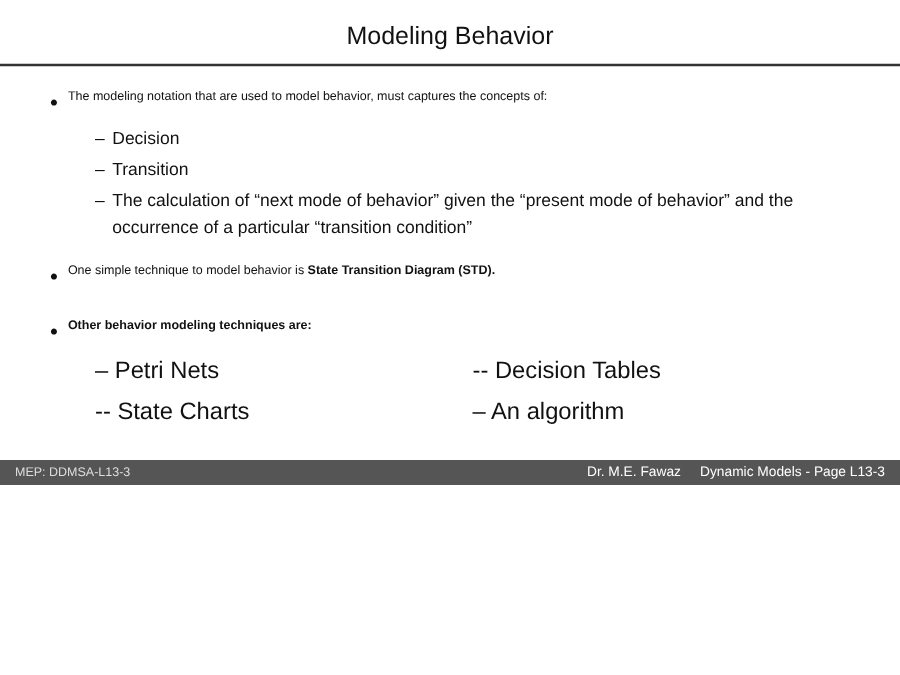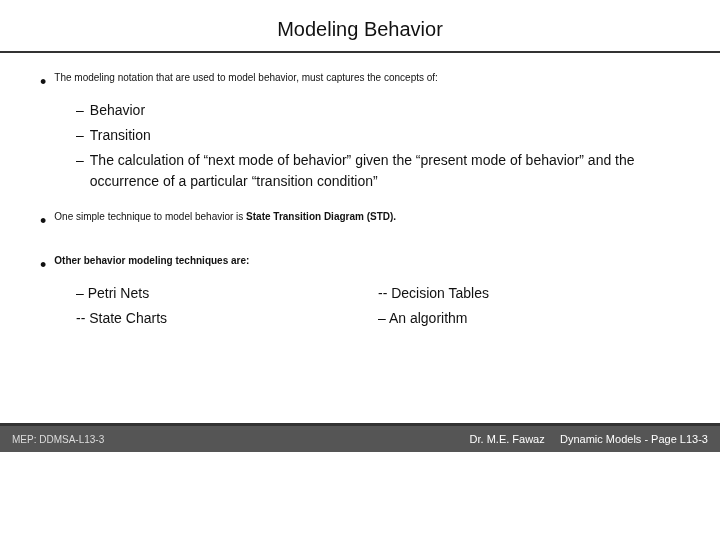--- a/index.html
+++ b/index.html
@@ -9,21 +9,21 @@
       height: 540px;
       background: #ffffff;
       font-family: Arial, Helvetica, sans-serif;
       font-size: 15px;
       color: #111111;
       overflow: hidden;
     }
 
     .slide-container {
       width: 720px;
-      height: 452px;
+      height: 379px;
       display: flex;
       flex-direction: column;
       padding: 0;
     }
 
     .slide-title-bar {
       text-align: center;
       padding: 18px 20px 10px 20px;
       border-bottom: 2px solid #333333;
     }
@@ -97,21 +97,21 @@
       grid-template-columns: 1fr 1fr;
       gap: 4px 0;
       padding-left: 36px;
       margin-top: 4px;
     }
 
     .two-col-item {
       display: flex;
       align-items: flex-end;
       gap: 6px;
-      font-size: 14px;
+      font-size: 19px;
       line-height: 1.5;
     }
 
     .footer-bar {
       background: #555555;
       color: #ffffff;
       display: flex;
       justify-content: space-between;
       align-items: center;
       padding: 4px 12px;
@@ -147,21 +147,21 @@
   <div class="slide-content">
 
     <div class="bullet-item">
       <div class="bullet-main">
         <span class="bullet-dot">•</span>
         <span class="bullet-text">The modeling notation that are used to model behavior, must captures the concepts of:</span>
       </div>
       <div class="sub-bullets">
         <div class="sub-bullet">
           <span class="sub-dash">–</span>
-          <span class="sub-text">Behavior</span>
+          <span class="sub-text">Decision</span>
         </div>
         <div class="sub-bullet">
           <span class="sub-dash">–</span>
           <span class="sub-text">Transition</span>
         </div>
         <div class="sub-bullet">
           <span class="sub-dash">–</span>
           <span class="sub-text">The calculation of “next mode of behavior” given the “present mode of behavior” and the occurrence  of a particular “transition condition”</span>
         </div>
       </div>

